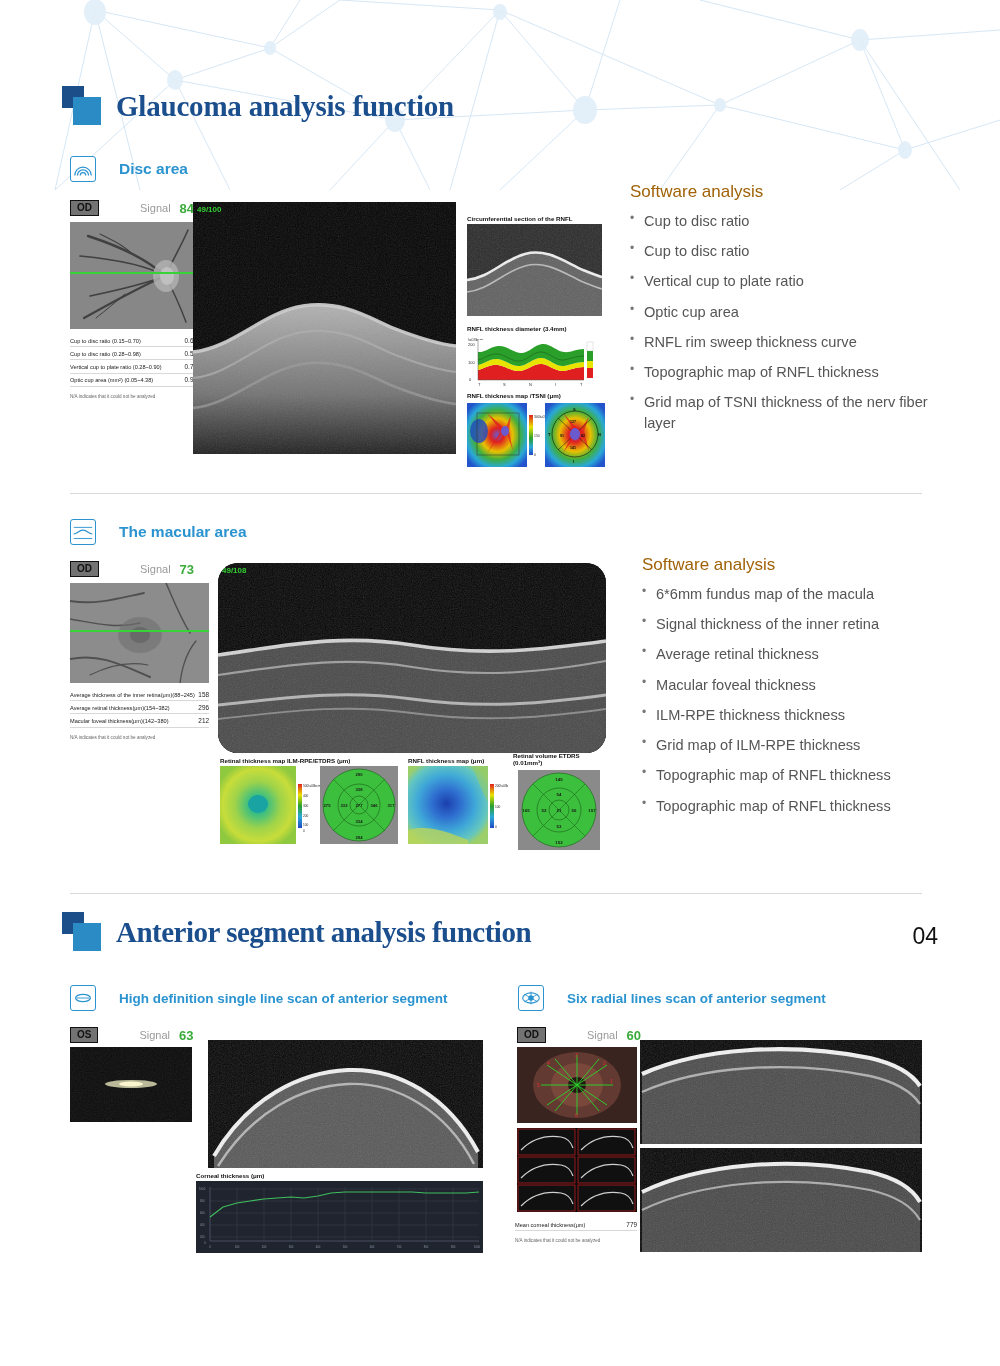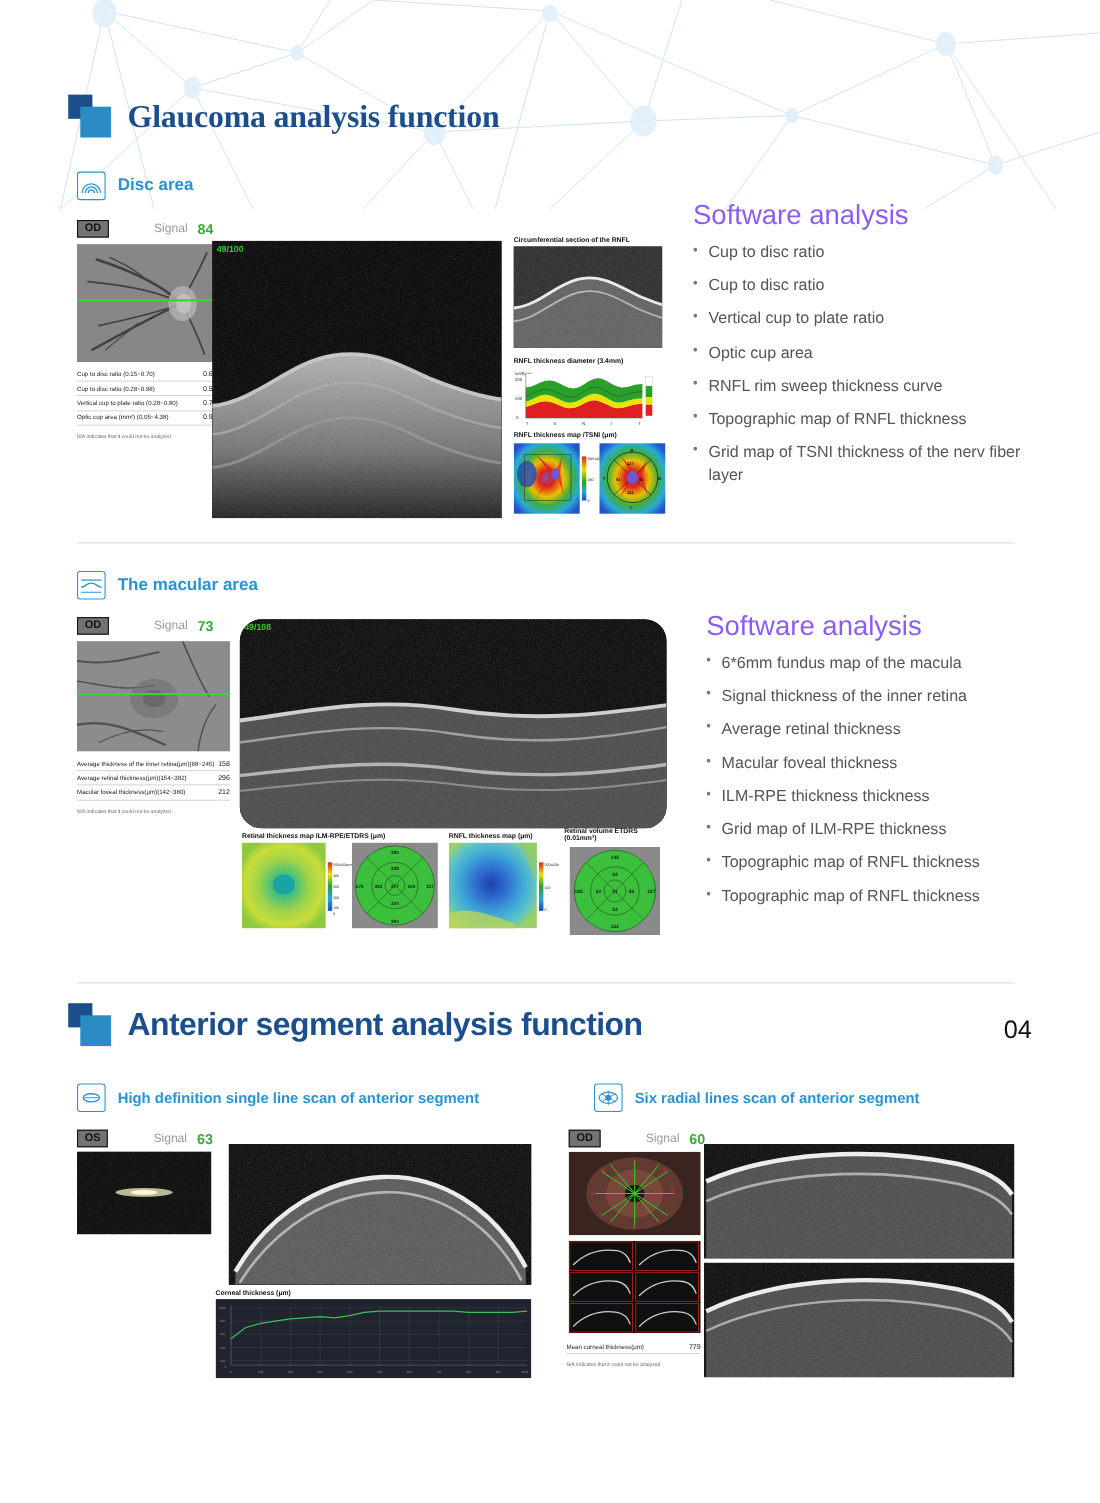--- a/index.html
+++ b/index.html
@@ -18,29 +18,29 @@
 
   
   .sect-title-row { display: flex; align-items: center; gap: 14px; }
   .sq-mark { position: relative; width: 40px; height: 40px; flex: 0 0 40px; }
   .sq-mark .sq-a { position: absolute; left: 0; top: 0; width: 22px; height: 22px; background: #1c4e8a; }
   .sq-mark .sq-b { position: absolute; left: 11px; top: 11px; width: 28px; height: 28px; background: #2b8bc4; }
   .sect-title {
     font-size: 29px; font-weight: bold; color: #1b4e8c;
     letter-spacing: -0.2px; font-family: "Liberation Serif", serif;
   }
-  .sect-title.sans { font-family: Liberation Sans, sans-serif; letter-spacing: -0.5px; }
+  .sect-title.sans { font-family: Liberation Serif, serif; letter-spacing: -0.5px; }
 
   
   .sub-head { display: flex; align-items: center; gap: 11px; }
   .sub-ico {
     width: 26px; height: 26px; border: 1.6px solid #2a93d0; border-radius: 3px;
     flex: 0 0 26px; position: relative; overflow: hidden; background: #fff;
   }
-  .sub-label { font-size: 15.5px; color: #2a93d0; font-weight: bold; }
+  .sub-label { font-size: 15.5px; color: #2a93d0; font-weight: bold; margin-left: 12px; }
   .sub-label.sm { font-size: 13.5px; }
 
   
   .odbadge-row { display: flex; align-items: center; gap: 9px; }
   .odbadge {
     border: 1.4px solid #111; font-size: 10px; font-weight: bold; color: #111;
     padding: 1px 6px 2px; line-height: 1.1; background: #737373;
   }
   .sig-lbl { font-size: 11px; color: #9a9a9a; margin-left: 32px; }
   .sig-val { font-size: 13px; color: #3aab3a; font-weight: bold; }
@@ -53,21 +53,21 @@
 
   .tbl { width: 100%; border-collapse: collapse; }
   .tbl td { font-size: 5.6px; color: #1a1a1a; padding: 2.6px 0; vertical-align: bottom; }
   .tbl td.v { text-align: right; font-size: 6.4px; }
   .tbl tr { border-bottom: 0.4px solid #d8d8d8; }
   .na-note { font-size: 4.6px; color: #666; margin-top: 7px; }
 
   .chart-cap { font-size: 6.2px; font-weight: bold; color: #111; margin-bottom: 2px; }
 
   
-  .sa-title { font-size: 25px; color: #8b5cf6; margin-bottom: 9px; }
+  .sa-title { font-size: 17px; color: #a16207; margin-bottom: 9px; }
   .sa-list { list-style: none; }
   .sa-list li {
     font-size: 14.6px; color: #555; line-height: 1.42; margin-bottom: 9.5px;
     padding-left: 14px; position: relative;
   }
   .sa-list li::before {
     content: "\2022"; position: absolute; left: 0; top: -1px; color: #777; font-size: 12px;
   }
   .divider { height: 1px; background: #d9d9d9; }
   .pagenum { position: absolute; right: 62px; bottom: 46px; font-size: 23px; color: #111; }
@@ -177,21 +177,21 @@
       </tr>
       <tr>
         <td>Optic cup area  (mm²)  (0.05~4.38)</td>
         <td class="v">0.98</td>
       </tr>
     </tbody>
       </table>
     <div class="na-note">N/A indicates that it could not be analyzed</div>
   </div>
 
-  <div class="oct" style="position:absolute; left:193px; top:219px; width:263px; height:252px;">
+  <div class="oct" style="position:absolute; left:193px; top:202px; width:263px; height:252px;">
     <svg width="100%" height="100%" viewBox="0 0 263 252" preserveAspectRatio="none">
       <rect width="263" height="252" fill="#050505"></rect>
       <defs>
         <linearGradient id="rnflG" x1="0" y1="0" x2="0" y2="1">
           <stop offset="0%" stop-color="#f2f2f2"></stop>
             <stop offset="60%" stop-color="#9a9a9a"></stop>
           <stop offset="100%" stop-color="#2a2a2a"></stop>
         </linearGradient>
         <filter id="gr">
             <feTurbulence type="fractalNoise" baseFrequency="0.9" numOctaves="3"></feTurbulence>
@@ -526,21 +526,21 @@
   <div class="sub-head" style="position:absolute; left:70px; top:985px;">
     <div class="sub-ico">
       <svg width="100%" height="100%" viewBox="0 0 26 26">
         <ellipse cx="13" cy="13" rx="8" ry="4" fill="none" stroke="#2a93d0" stroke-width="1.3"></ellipse>
         <line x1="6" y1="13" x2="20" y2="13" stroke="#2a93d0" stroke-width="1"></line>
       </svg>
     </div>
     <div class="sub-label sm">High definition single line scan of anterior segment</div>
   </div>
 
-  <div class="sub-head" style="position:absolute; left:540px; top:985px;">
+  <div class="sub-head" style="position:absolute; left:518px; top:985px;">
     <div class="sub-ico">
       <svg width="100%" height="100%" viewBox="0 0 26 26">
         <ellipse cx="13" cy="13" rx="9" ry="5.5" fill="none" stroke="#2a93d0" stroke-width="1.2"></ellipse>
         <circle cx="13" cy="13" r="3" fill="#2a93d0"></circle>
         <g stroke="#2a93d0" stroke-width="0.9">
           <line x1="13" y1="6" x2="13" y2="20"></line>
             <line x1="6" y1="9" x2="20" y2="17"></line>
           <line x1="6" y1="17" x2="20" y2="9"></line>
         </g>
       </svg>

